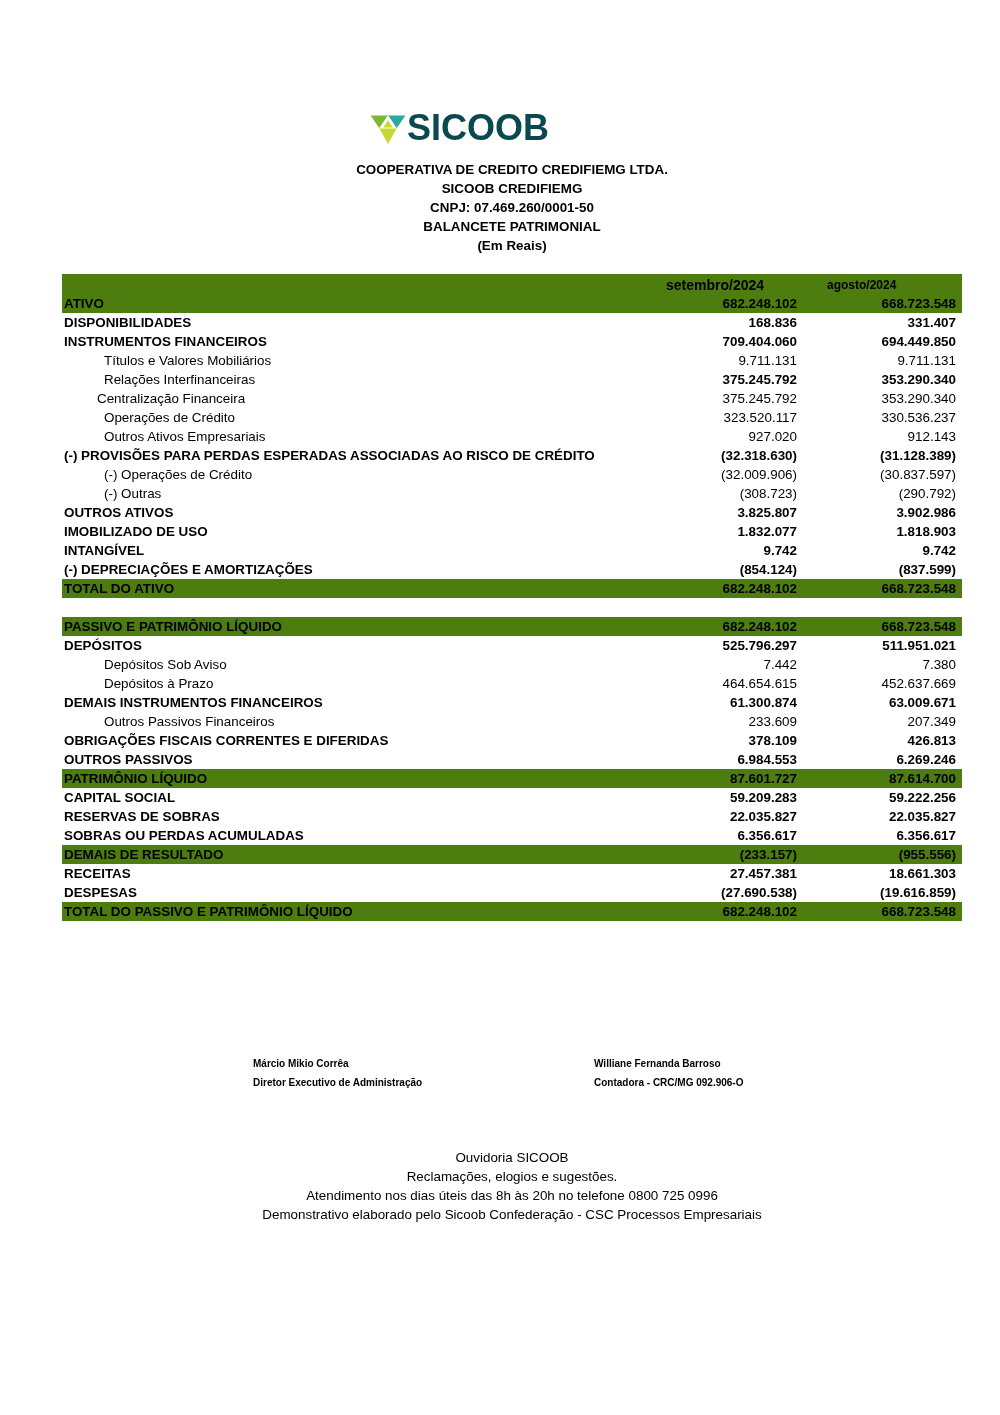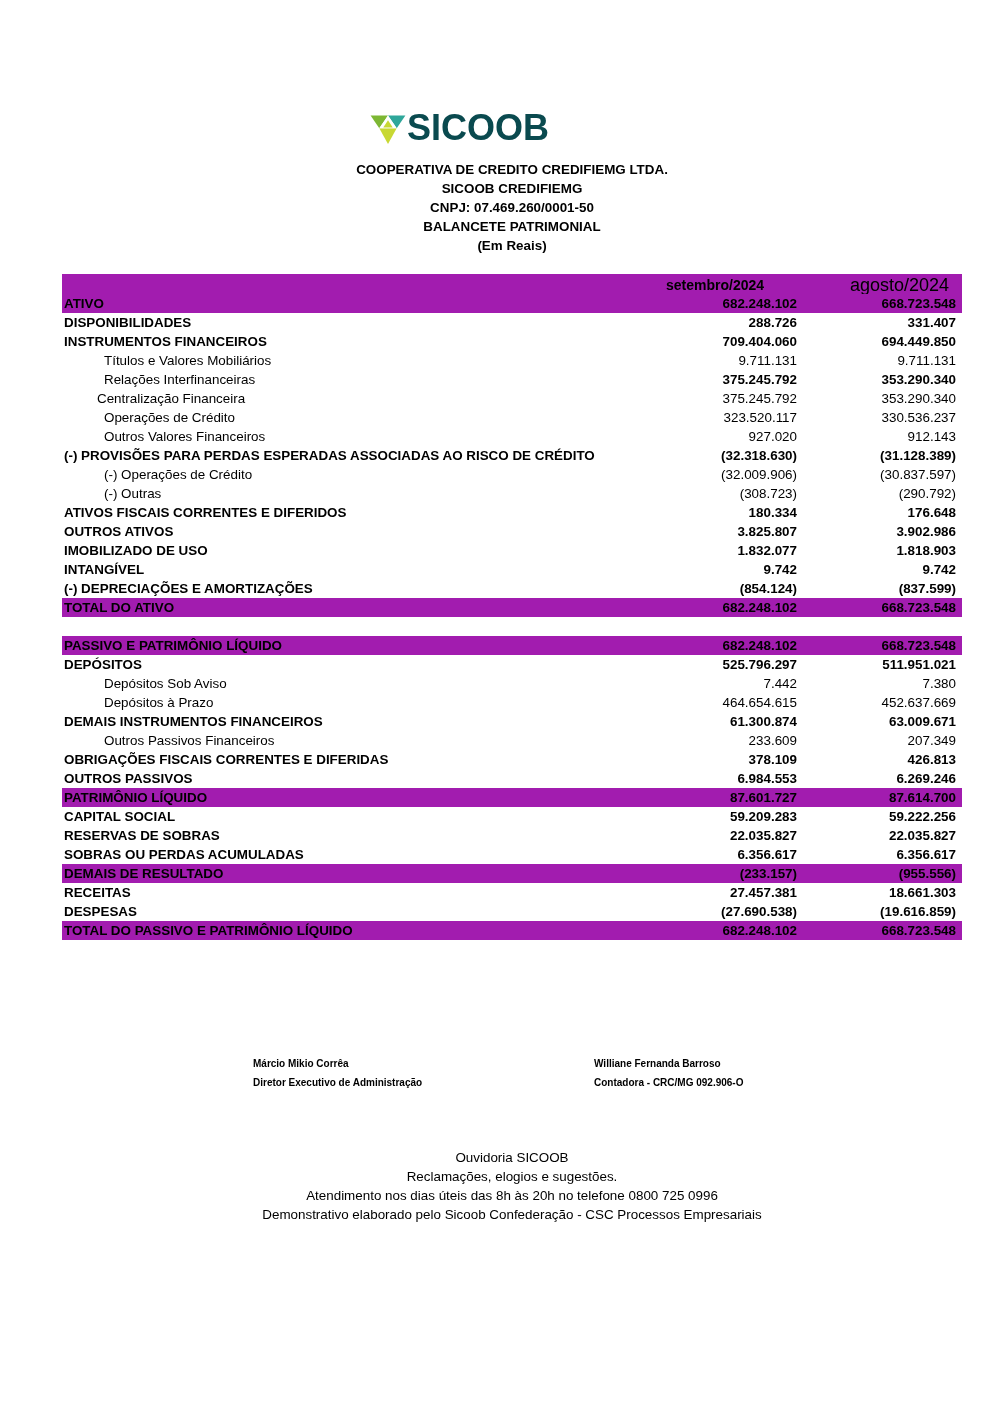--- a/index.html
+++ b/index.html
@@ -22,27 +22,27 @@
       position: absolute; left: 0; top: 160px; width: 1024px; text-align: center;
       font-weight: bold; font-size: 13.4px; line-height: 19px;
     }
     .table {
       position: absolute; left: 62px; top: 274px; width: 900px;
     }
     .row {
       position: relative; height: 19px; line-height: 19px; font-size: 13.4px;
       white-space: nowrap;
     }
-    .row.shade { background: #a21caf; }
+    .row.shade { background: #4d7c0f; }
     .row.header { height: 20px; }
     .row .label { position: absolute; left: 2px; top: 0; }
     .row .v1 { position: absolute; right: 165px; top: 0; text-align: right; }
     .row .v2 { position: absolute; right: 6px; top: 0; text-align: right; }
     .row .h1 { position: absolute; left: 604px; top: 2px; font-weight: bold; font-size: 14px; }
-    .row .h2 { position: absolute; left: 788px; top: 2px; font-weight: normal; font-size: 18px; }
+    .row .h2 { position: absolute; left: 765px; top: 2px; font-weight: bold; font-size: 12px; }
     .b { font-weight: bold; }
     .ind1 .label { left: 13px; margin-left: 29px; }
     .ind2 .label { left: 35px; }
     .gap { height: 19px; }
     .sig {
       position: absolute; top: 1054px; font-weight: bold; font-size: 10px; line-height: 19px;
     }
     .footer {
       position: absolute; left: 0; top: 1148px; width: 1024px; text-align: center;
       font-size: 13.4px; line-height: 19px;
@@ -76,21 +76,21 @@
     <span class="h2">agosto/2024</span>
   </div>
 
   <div class="row shade b">
       <span class="label">ATIVO</span>
       <span class="v1">682.248.102</span>
       <span class="v2">668.723.548</span>
     </div>
   <div class="row b">
       <span class="label">DISPONIBILIDADES</span>
-      <span class="v1">288.726</span>
+      <span class="v1">168.836</span>
       <span class="v2">331.407</span>
     </div>
   <div class="row b">
       <span class="label">INSTRUMENTOS FINANCEIROS</span>
       <span class="v1">709.404.060</span>
       <span class="v2">694.449.850</span>
     </div>
   <div class="row ind1">
       <span class="label">Títulos e Valores Mobiliários</span>
       <span class="v1">9.711.131</span>
@@ -105,43 +105,38 @@
       <span class="label">Centralização Financeira</span>
       <span class="v1">375.245.792</span>
       <span class="v2">353.290.340</span>
     </div>
   <div class="row ind1">
       <span class="label">Operações de Crédito</span>
       <span class="v1">323.520.117</span>
       <span class="v2">330.536.237</span>
     </div>
   <div class="row ind1">
-      <span class="label">Outros Valores Financeiros</span>
+      <span class="label">Outros Ativos Empresariais</span>
       <span class="v1">927.020</span>
       <span class="v2">912.143</span>
     </div>
   <div class="row b">
       <span class="label">(-) PROVISÕES PARA PERDAS ESPERADAS ASSOCIADAS AO RISCO DE CRÉDITO</span>
       <span class="v1">(32.318.630)</span>
       <span class="v2">(31.128.389)</span>
     </div>
   <div class="row ind1">
       <span class="label">(-) Operações de Crédito</span>
       <span class="v1">(32.009.906)</span>
       <span class="v2">(30.837.597)</span>
     </div>
   <div class="row ind1">
       <span class="label">(-) Outras</span>
       <span class="v1">(308.723)</span>
       <span class="v2">(290.792)</span>
-    </div>
-  <div class="row b">
-      <span class="label">ATIVOS FISCAIS CORRENTES E DIFERIDOS</span>
-      <span class="v1">180.334</span>
-      <span class="v2">176.648</span>
     </div>
   <div class="row b">
       <span class="label">OUTROS ATIVOS</span>
       <span class="v1">3.825.807</span>
       <span class="v2">3.902.986</span>
     </div>
   <div class="row b">
       <span class="label">IMOBILIZADO DE USO</span>
       <span class="v1">1.832.077</span>
       <span class="v2">1.818.903</span>

